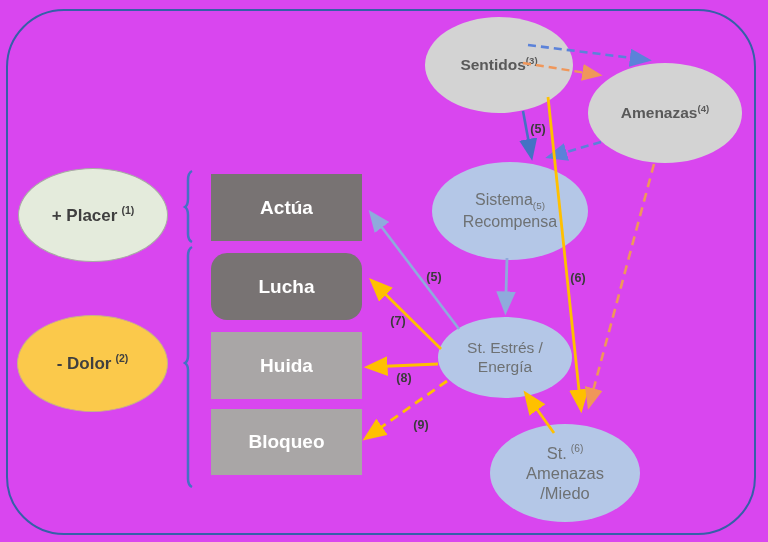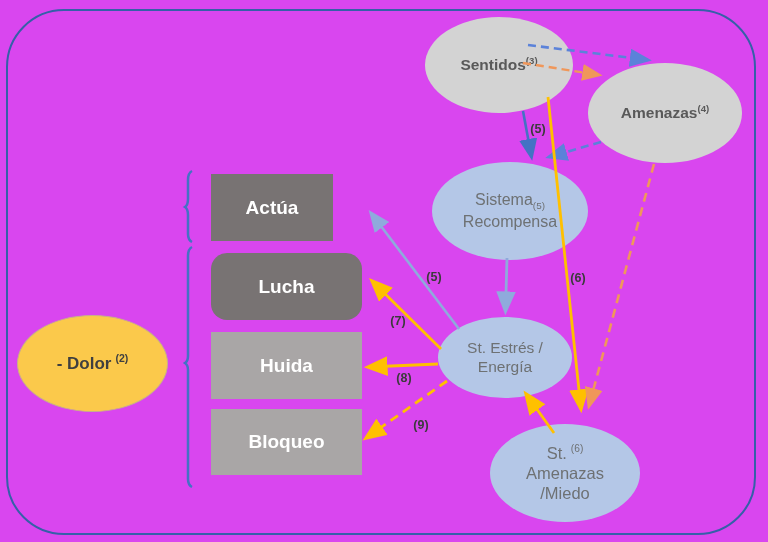--- a/index.html
+++ b/index.html
@@ -65,26 +65,29 @@
   </div>
 
   <div class="node blue-node" style="left:490px;top:424px;width:150px;height:98px;font-size:16.5px;text-align:center;">
     <div class="lbl">
       <div><span>St.</span><sup class="spaced">(6)</sup></div>
       <div>Amenazas</div>
       <div>/Miedo</div>
     </div>
   </div>
 
+  <div class="node green-node" style="left:18px;top:168px;width:150px;height:94px;">
+    <div class="lbl"><span>+ Placer</span><sup class="spaced">(1)</sup></div>
+  </div>
 
   <div class="node yellow-node" style="left:17px;top:315px;width:151px;height:97px;">
     <div class="lbl"><span>- Dolor</span><sup class="spaced">(2)</sup></div>
   </div>
 
-  <div class="box dark-box" style="left:211px;top:174px;width:122px;height:67px;">
+  <div class="box dark-box" style="left:211px;top:174px;width:151px;height:67px;">
     <span>Actúa</span>
   </div>
   <div class="box dark-box" style="left:211px;top:253px;width:151px;height:67px;border-radius:16px;">
     <span>Lucha</span>
   </div>
   <div class="box light-box" style="left:211px;top:332px;width:151px;height:67px;">
     <span>Huida</span>
   </div>
   <div class="box light-box" style="left:211px;top:409px;width:151px;height:66px;">
     <span>Bloqueo</span>

